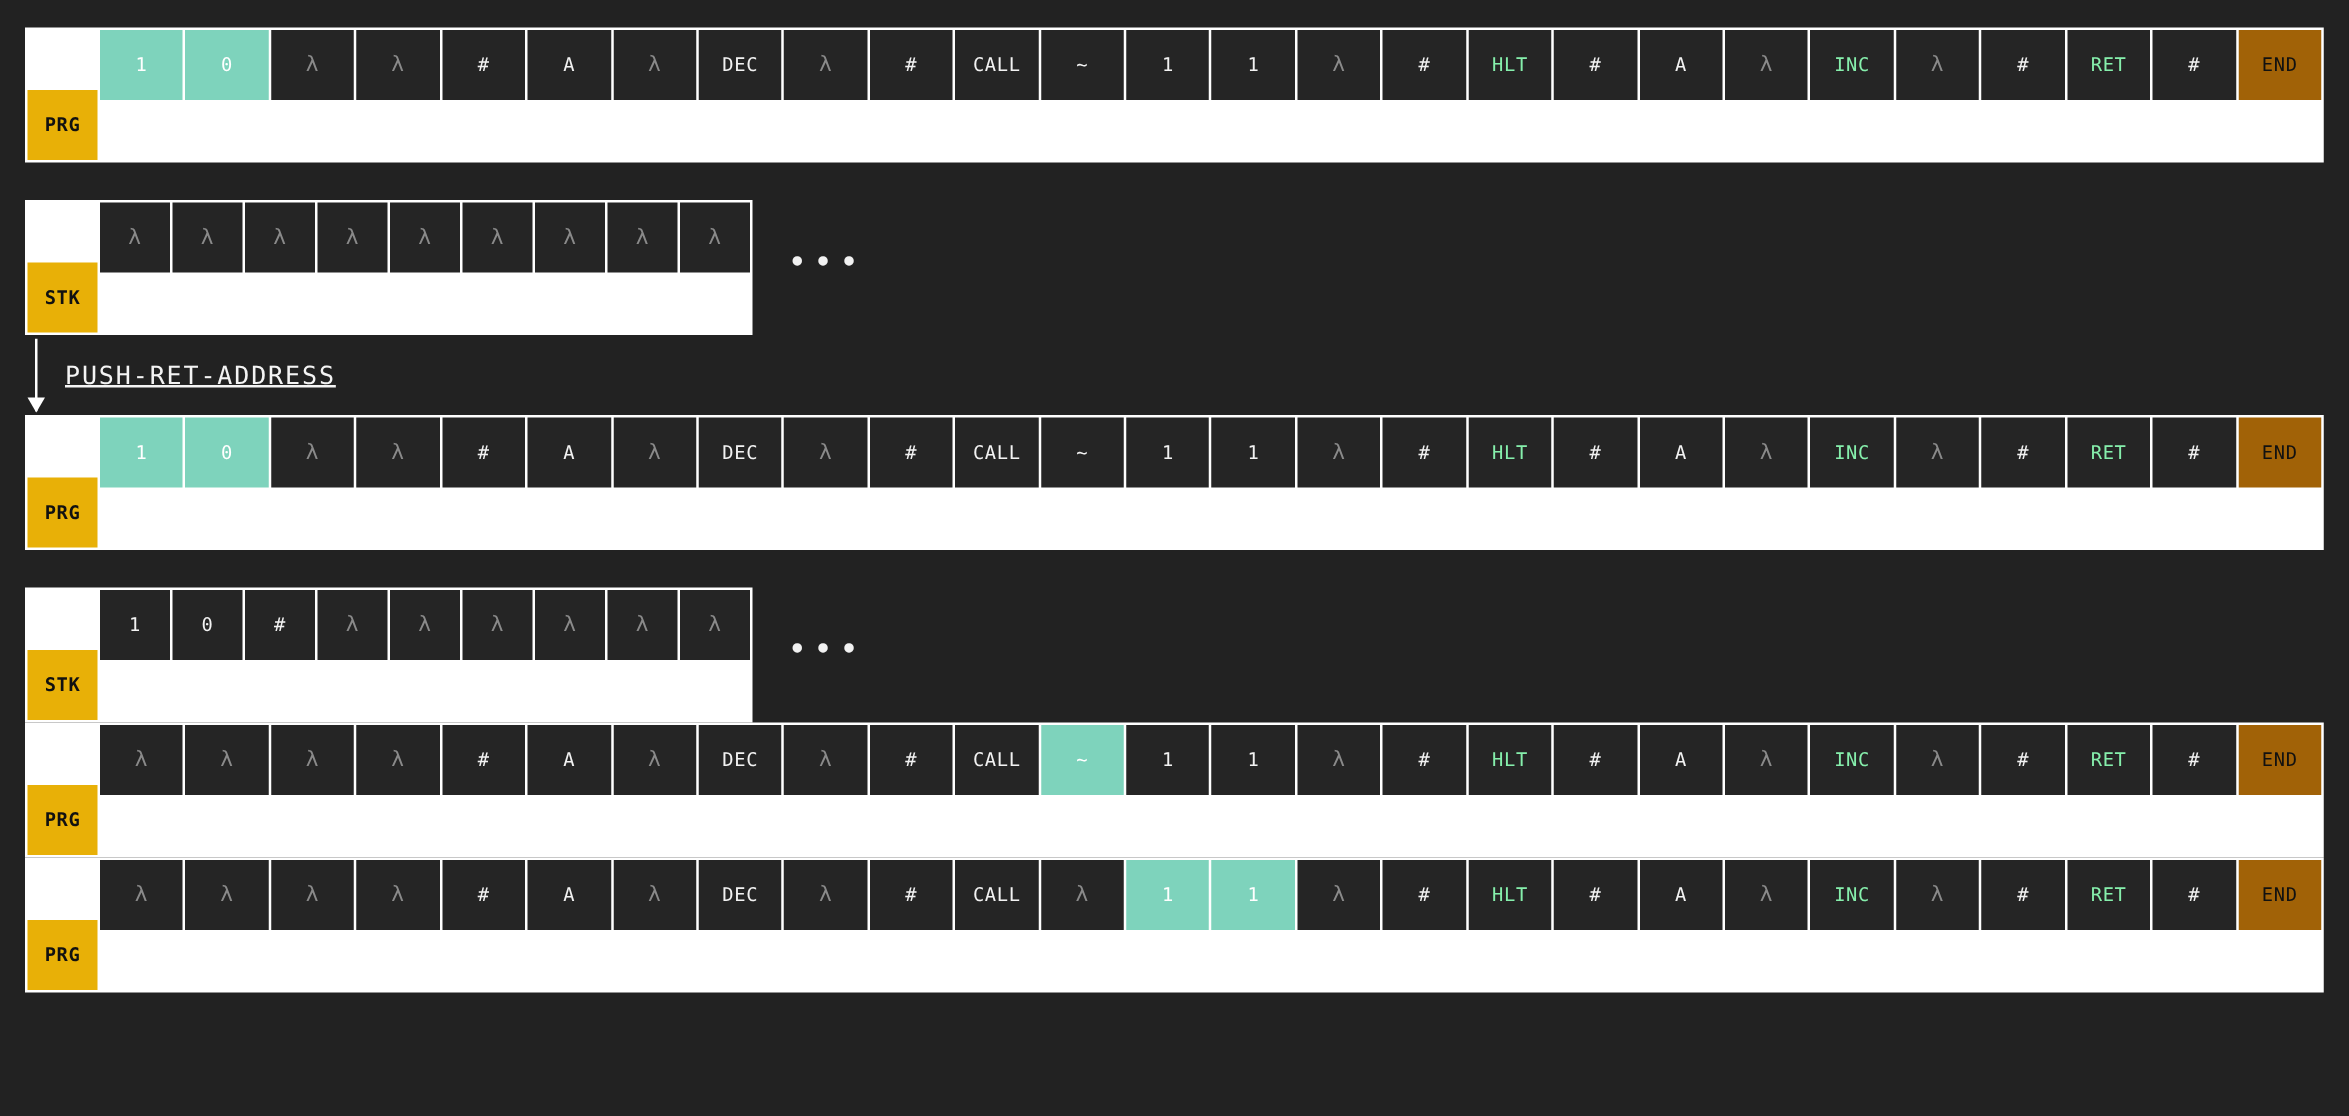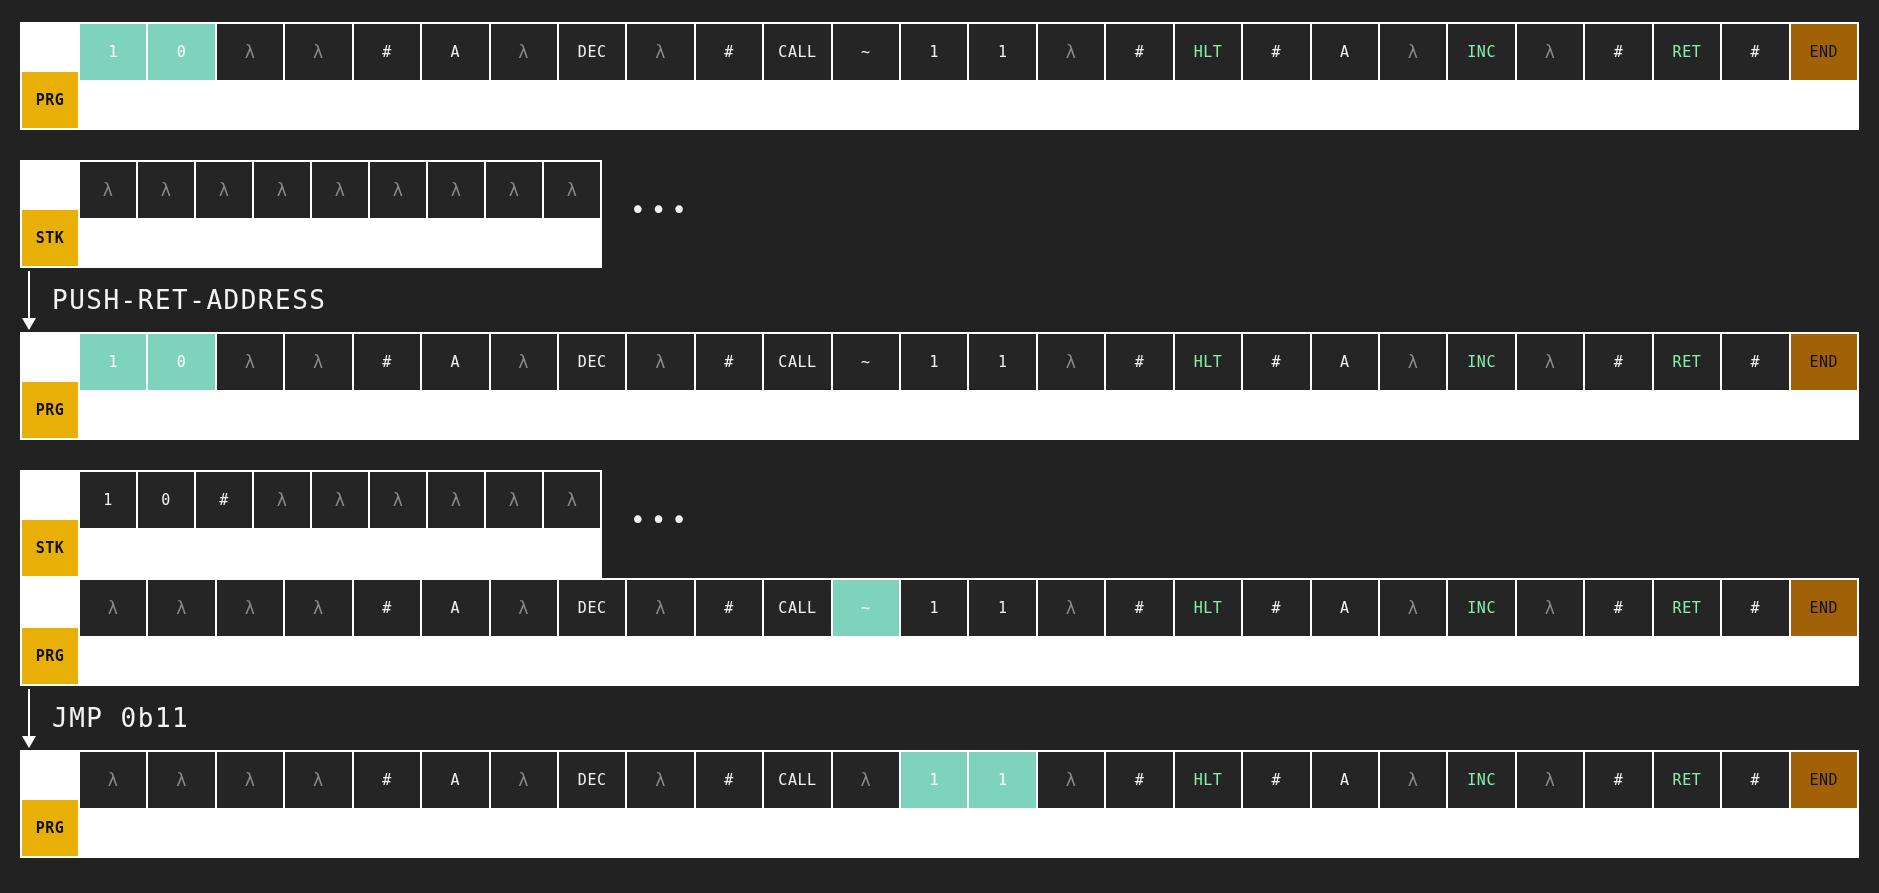--- a/index.html
+++ b/index.html
@@ -120,23 +120,24 @@
     bottom: -1px;
     transform: translateX(-50%);
     width: 0;
     height: 0;
     border-left: 7px solid transparent;
     border-right: 7px solid transparent;
     border-top: 12px solid #ffffff;
   }
   .step-label {
     color: #f4f4f4;
-    font-size: 26px;
+    font-size: 20px;
     letter-spacing: 1.5px;
     white-space: nowrap;
+    text-decoration: underline;
   }
 
   
   .gap-sm { height: 22px; }
   .gap-md { height: 30px; }
   .pad-x { padding: 0 20px; box-sizing: border-box; }
 </style>
 </head>
 <body>
 
@@ -279,24 +280,20 @@
         <div class="cell lam">λ</div>
         <div class="cell kw">INC</div>
         <div class="cell lam">λ</div>
         <div class="cell">#</div>
         <div class="cell kw">RET</div>
         <div class="cell">#</div>
         <div class="cell end">END</div>
       </div>
   </div>
 
-  <div class="step">
-    <div class="arrow"></div>
-    <div class="step-label">JMP 0b11</div>
-  </div>
 
   <div class="pad-x">
     <div class="tape-row stretch">
         <div class="cell label">PRG</div>
         <div class="cell lam">λ</div>
         <div class="cell lam">λ</div>
         <div class="cell lam">λ</div>
         <div class="cell lam">λ</div>
         <div class="cell">#</div>
         <div class="cell">A</div>

